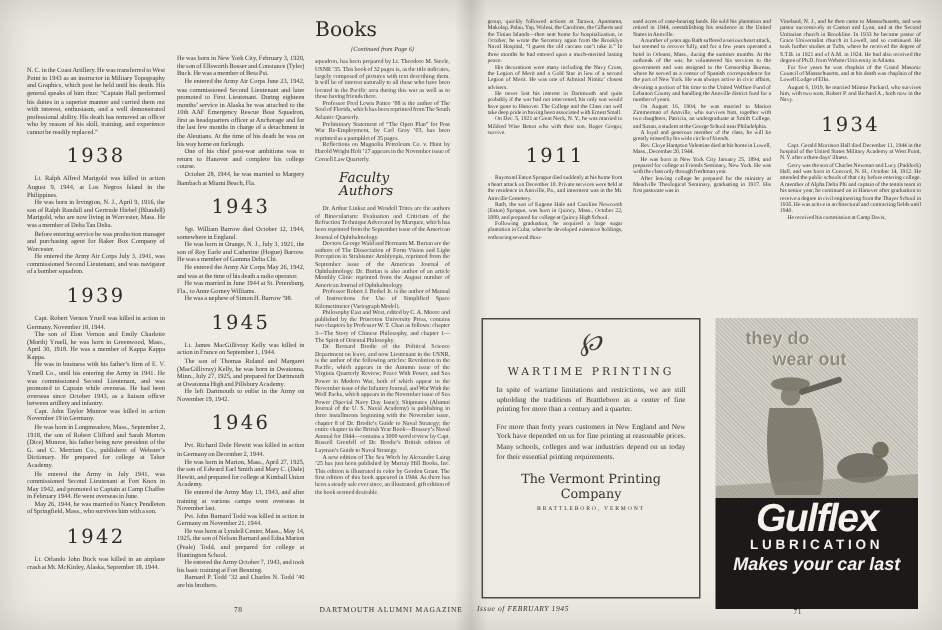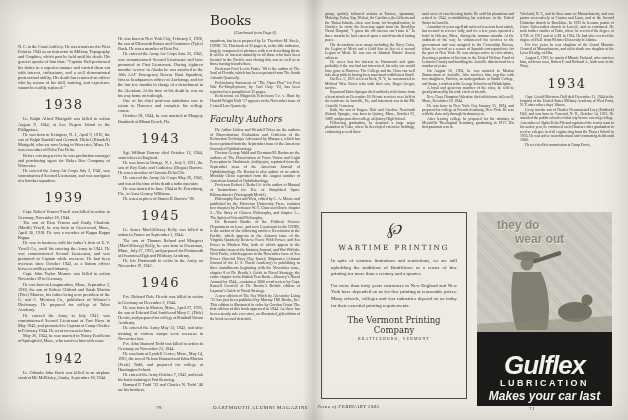--- a/index.html
+++ b/index.html
@@ -13,21 +13,21 @@
   .plist.cont p:first-child{text-indent:0;}
   .lp{font-size:4.3px;line-height:1.2;}
   .bk{font-size:4px;line-height:1.15;}
   .rp{font-size:3.8px;line-height:1.15;}
   h2.year{font-family:"DejaVu Serif",serif;font-weight:400;font-size:13px;line-height:1;
         text-align:center;letter-spacing:1.5px;margin:8px 0 5px;color:#2e2c27;}
   h2.books{font-family:"DejaVu Serif",serif;font-weight:400;font-size:13.5px;line-height:1;
         margin:0 0 3px;color:#2e2c27;}
   .contnote{font-size:4.2px;font-style:italic;text-align:center;margin:0 0 4px;}
   h3.faculty{font-family:"DejaVu Serif",serif;font-style:italic;font-weight:400;
-        font-size:9px;line-height:1;margin:7px 0 4px;color:#2e2c27;}
+        font-size:9px;line-height:1;margin:7px 16px 4px;color:#2e2c27;}
   .footer{position:absolute;font-size:5px;letter-spacing:.4px;}
   .smallcaps{letter-spacing:.6px;}
   
   #wartime{position:absolute;left:321px;top:212px;width:146px;height:187px;
         border:1px solid #4c4a44;box-sizing:border-box;padding:4px 9px;text-align:center;}
   #wartime .orn{font-family:"DejaVu Serif",serif;font-style:italic;font-size:17px;line-height:1;
         margin:3px 0 6px;color:#3c3a34;}
   #wartime h4{font-family:"DejaVu Serif",serif;font-weight:400;font-size:7.2px;
         letter-spacing:2px;margin:0 0 6px;}
   #wartime .adp{font-size:4.9px;line-height:1.35;text-align:justify;margin:0 0 5px;text-indent:0;}
@@ -36,21 +36,21 @@
   
   #gulflex{position:absolute;left:477px;top:212px;width:135px;height:194px;}
   #gulflex .illus{position:relative;width:135px;height:120px;background:#ccc9c0;
         background-image:repeating-linear-gradient(45deg,rgba(255,255,255,.12) 0 1px,rgba(0,0,0,.05) 1px 2px);}
   #gulflex .hl{position:absolute;font-family:"Liberation Sans",sans-serif;font-weight:700;
         font-size:12px;line-height:1;color:#8e8a7d;text-shadow:.6px .6px 0 #eceae2;}
   #gulflex .hl1{left:20px;top:7px;}
   #gulflex .hl2{left:38px;top:21px;}
   #gulflex .band{position:absolute;left:0;top:120px;width:135px;height:74px;background:#1b1a18;
         color:#f3f2ec;text-align:center;font-family:"Liberation Sans",sans-serif;}
-  #gulflex .brand{font-size:26px;font-weight:700;font-style:italic;line-height:1;margin-top:20px;
+  #gulflex .brand{font-size:26px;font-weight:700;font-style:italic;line-height:1;margin-top:0;
         letter-spacing:-1px;}
   #gulflex .prod{font-size:9px;font-weight:700;letter-spacing:2.5px;line-height:1.2;}
   #gulflex .tag{font-size:12px;font-weight:700;font-style:italic;line-height:1.2;}
 </style>
 </head>
 <body>
 
 <div id="scan">
 
   <div>
@@ -141,20 +141,21 @@
   </div>
 
   <div>
     <div class="col rp" style="left:325px;top:12px;width:90px;height:193px;">
       <div class="plist cont">
           <p>group, quickly followed actions at Tarawa, Apamama, Makolap, Palau, Yap, Woleai, the Carolines, the Gilberts and the Tinian Islands—then sent home for hospitalization, in October, he wrote the Secretary again from the Brooklyn Naval Hospital, “I guess the old carcass can’t take it.” In three months he had entered upon a much-merited lasting peace.</p>
           <p>His decorations were many including the Navy Cross, the Legion of Merit and a Gold Star in lieu of a second Legion of Merit. He was one of Admiral Nimitz’ closest advisers.</p>
           <p>He never lost his interest in Dartmouth and quite probably if the war had not intervened, his only son would have gone to Hanover. The College and the Class can well take deep pride in having been associated with Ernest Small.</p>
           <p>On Dec. 5, 1921 at Great Neck, N. Y., he was married to Mildred Wise Beton who with their son, Roger Gregor, survive.</p>
         </div>
+      <h2 class="year">1911</h2>
       <div class="plist">
           <p>Raymond Eaton Sprague died suddenly at his home from a heart attack on December 18. Private services were held at the residence in Annville, Pa., and interment was in the Mt. Annville Cemetery.</p>
           <p>Rath, the son of Eugene Hale and Caroline Newcomb (Eaton) Sprague, was born in Quincy, Mass., October 22, 1889, and prepared for college at Quincy High School.</p>
           <p>Following graduation, he acquired a large sugar plantation in Cuba, where he developed extensive holdings, embracing several thou-</p>
         </div>
     </div>
 
     <div class="col rp" style="left:422px;top:12px;width:92px;height:193px;">
       <div class="plist cont">
           <p>sand acres of cane-bearing lands. He sold his plantation and retired in 1944, reestablishing his residence in the United States in Annville.</p>

